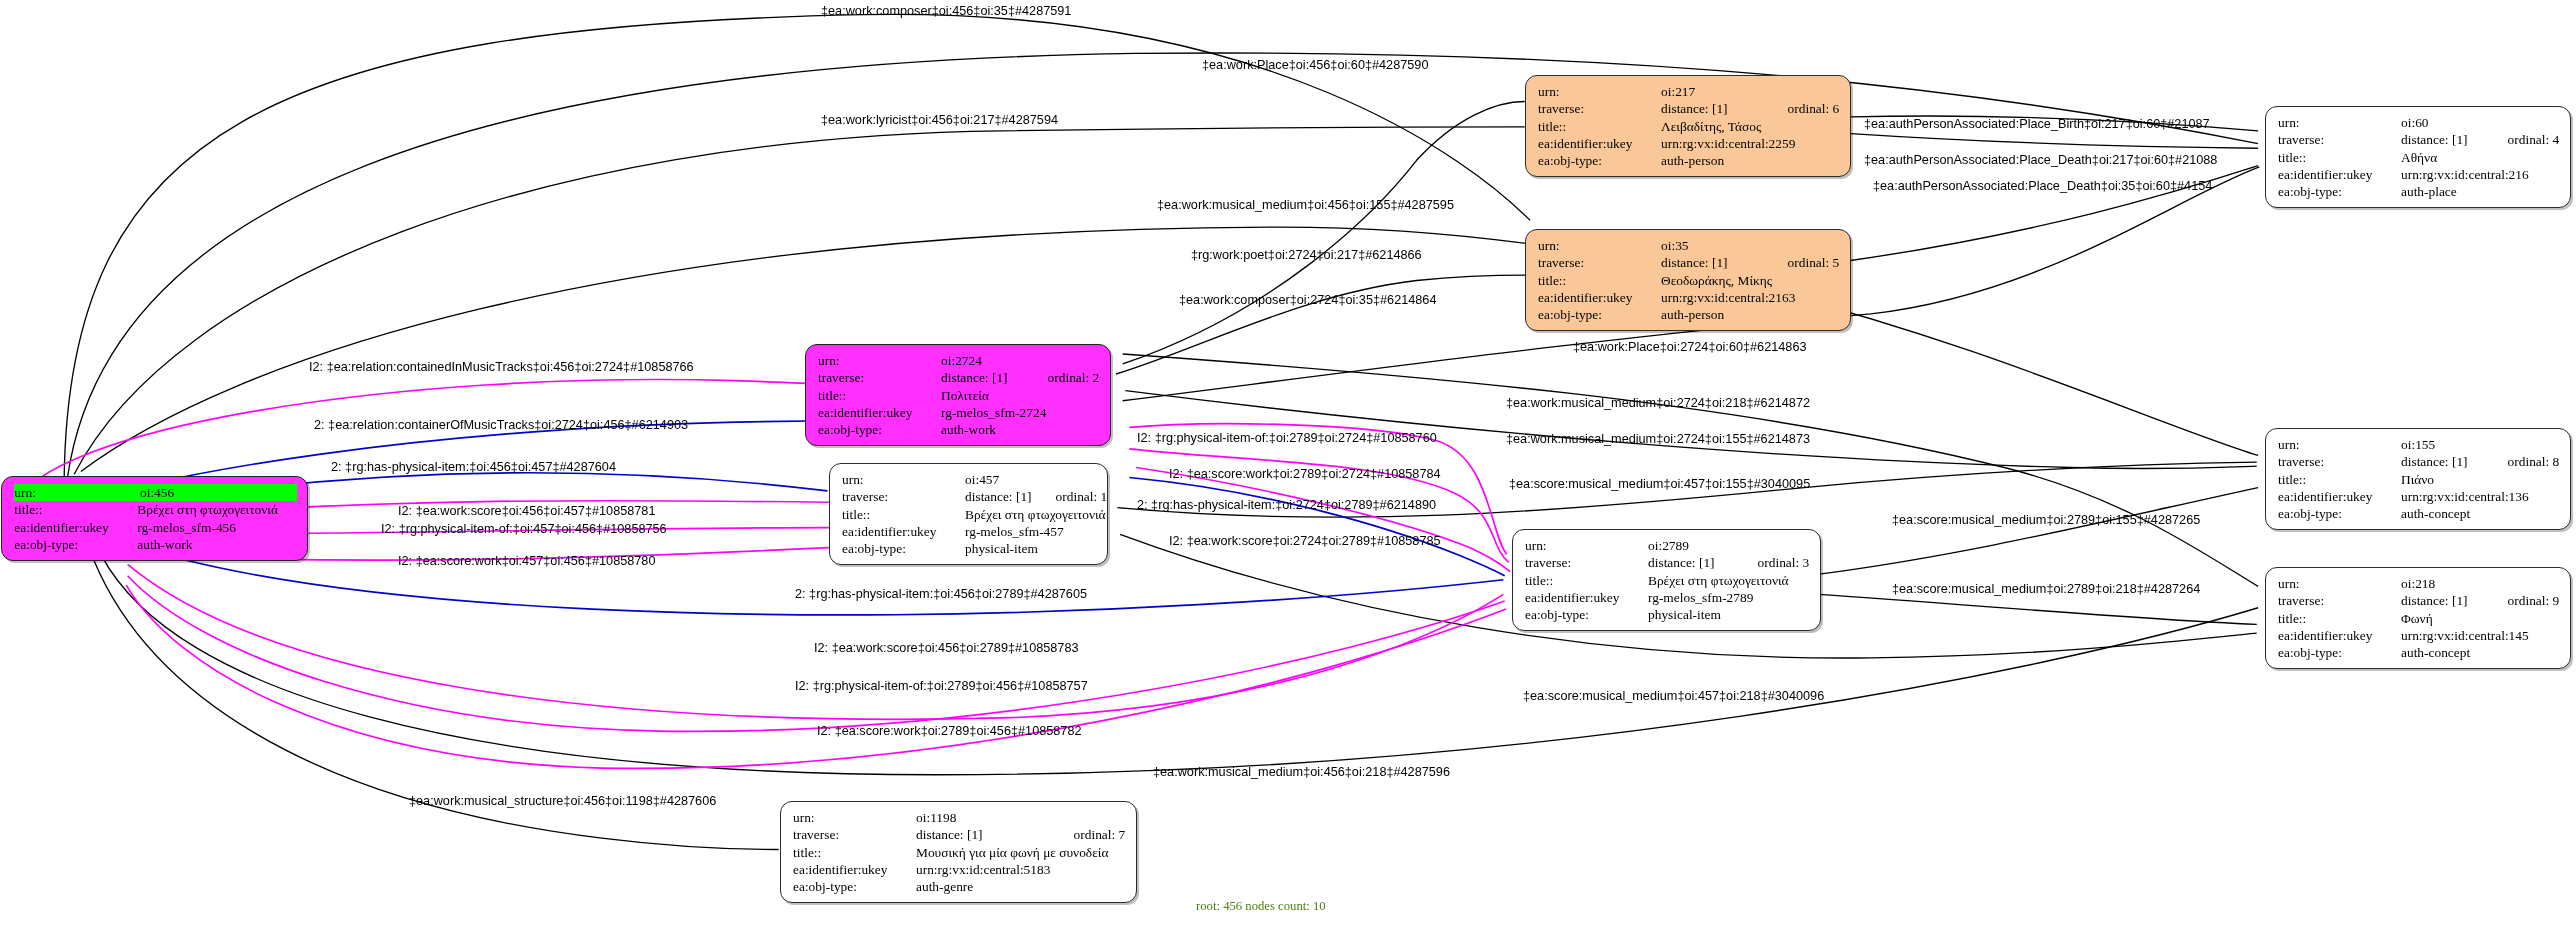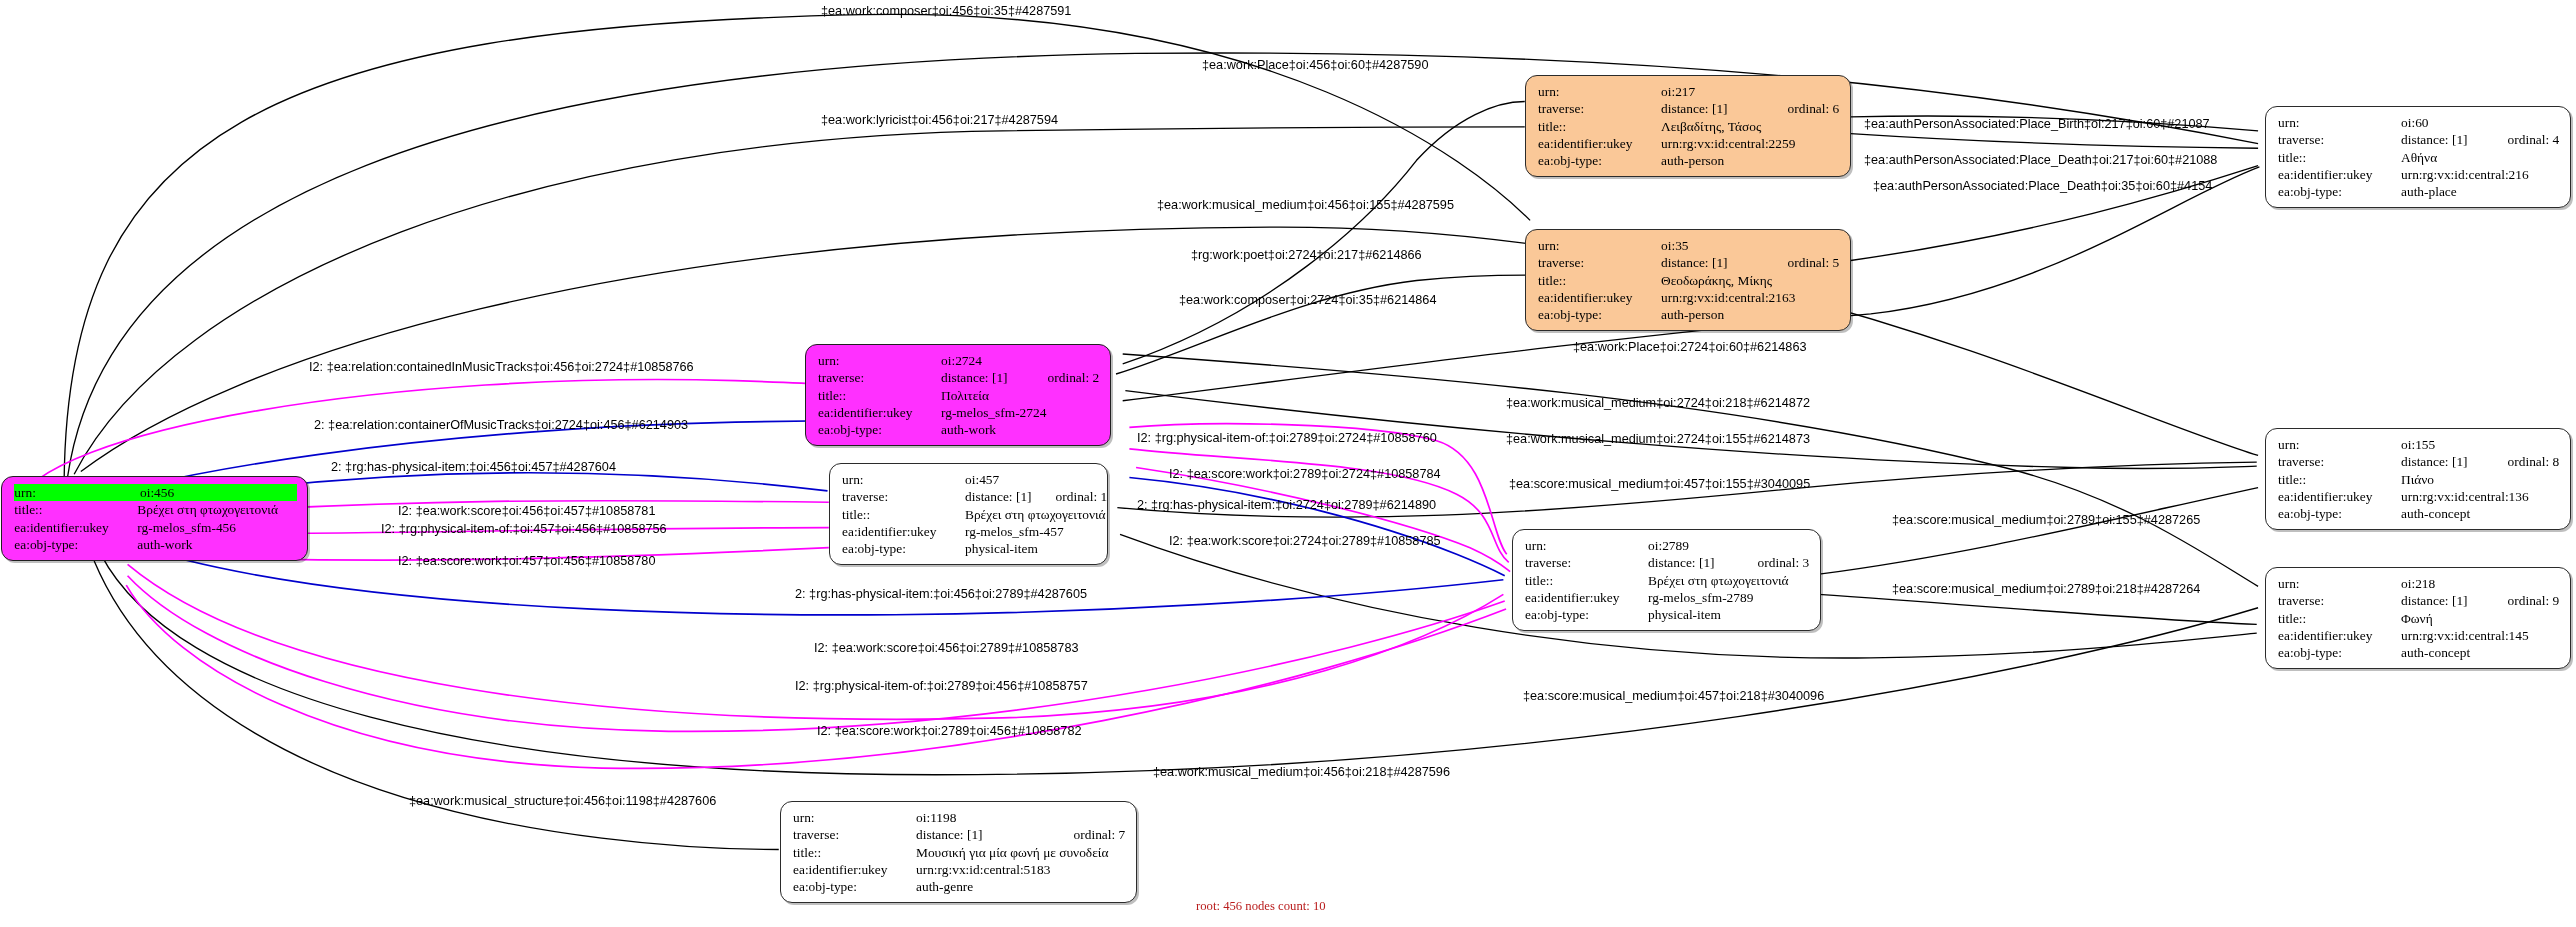--- a/index.html
+++ b/index.html
@@ -62,21 +62,21 @@
     font-family: Liberation Sans, sans-serif;
     font-size: 12.7px;
     color: #000000;
     white-space: nowrap;
     line-height: 1;
   }
 
   .footnote {
     position: absolute;
     font-size: 12.7px;
-    color: #b91c1c;
+    color: #4d7c0f;
     white-space: nowrap;
   }
 </style>
 </head>
 <body>
 
 <div id="canvas">
 
   <svg id="edges" viewBox="0 0 3855 1388">
     <defs>

